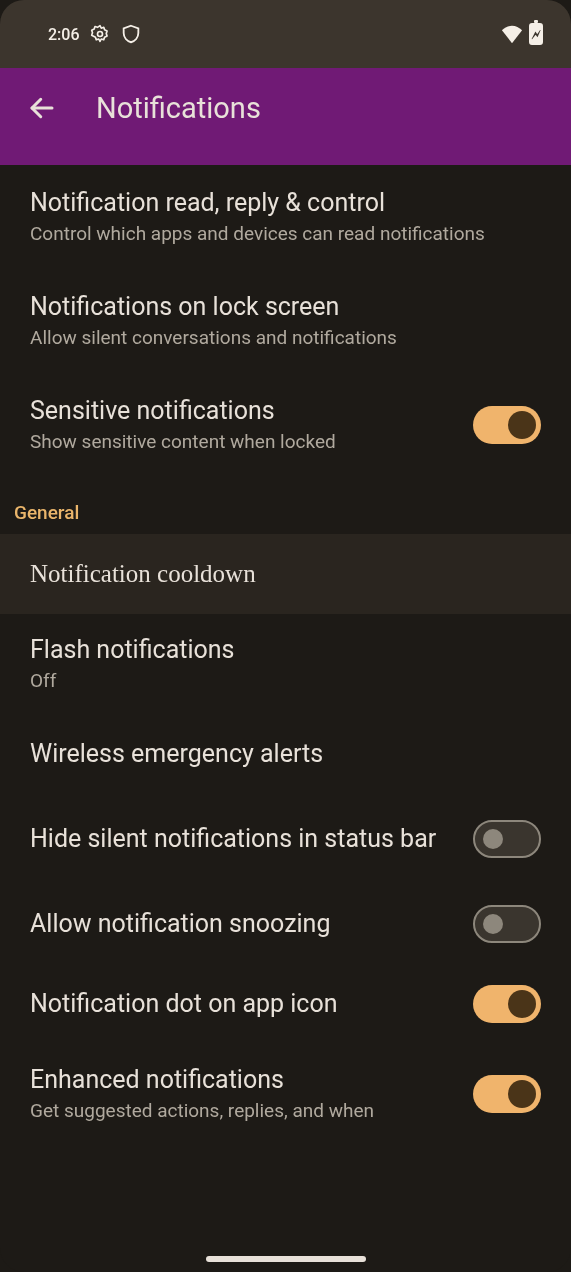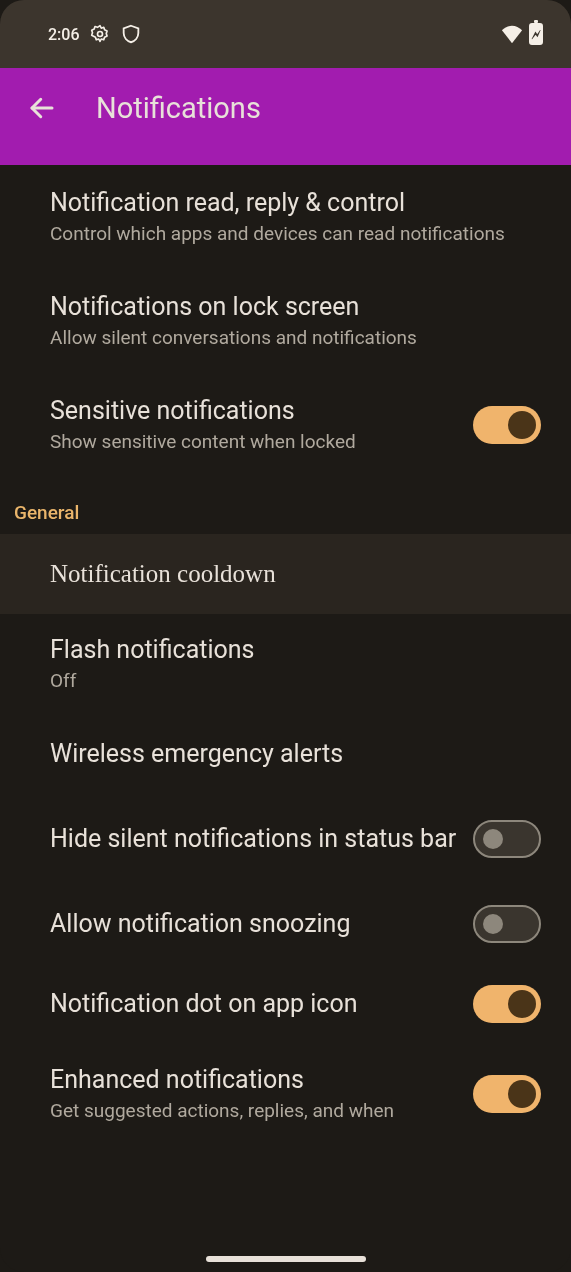--- a/index.html
+++ b/index.html
@@ -70,21 +70,21 @@
     background:#f5efe7;
     border-radius:1px;
   }
   .battery-bolt {
     color:#3c352d;
     font-size:13px;
     line-height:1;
     font-weight:bold;
   }
   .appbar {
-    background: #a21caf;
+    background: #701a75;
     height: 97px;
     display: flex;
     align-items: center;
     padding: 0 20px 18px 20px;
     gap: 32px;
   }
   .back-btn {
     width: 44px;
     height: 44px;
     display:flex;align-items:center;justify-content:center;
@@ -111,21 +111,20 @@
   .setting-row.tight { padding-top:20px; padding-bottom:20px; min-height: 80px;}
   .setting-row.highlight {
     background: #2a251f;
     font-family: Liberation Serif, serif;
   }
   .setting-text {
     flex:1;
     display:flex;
     flex-direction:column;
     gap:4px;
-    margin-left:20px;
   }
   .setting-title {
     font-size: 25px;
     color: #e8e1d9;
     line-height:1.25;
   }
   .setting-sub {
     font-size: 19px;
     color: #b0a99e;
     line-height:1.3;

